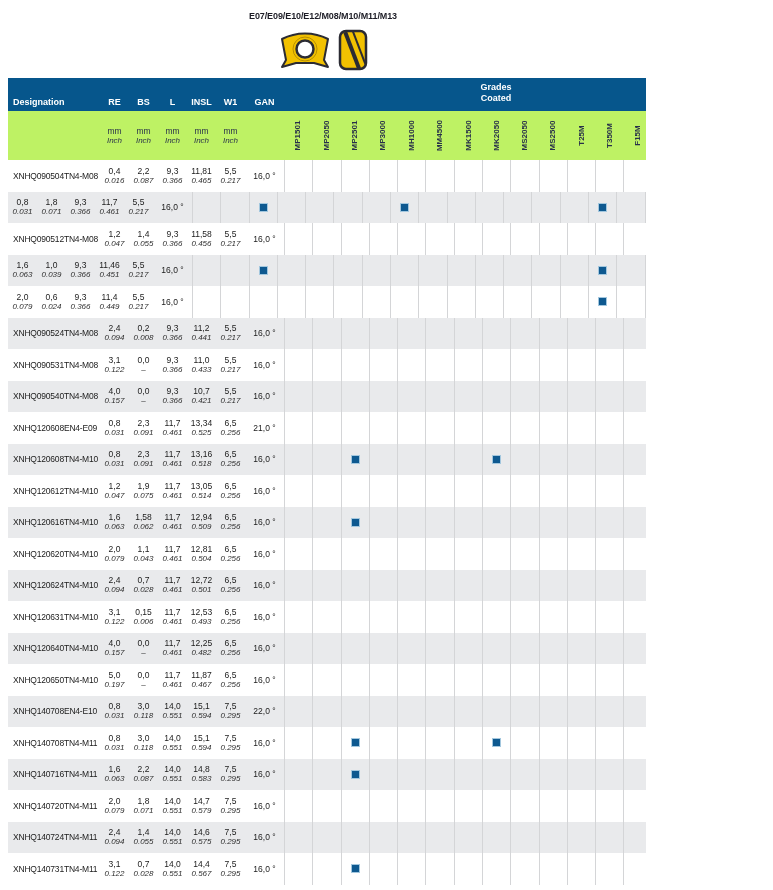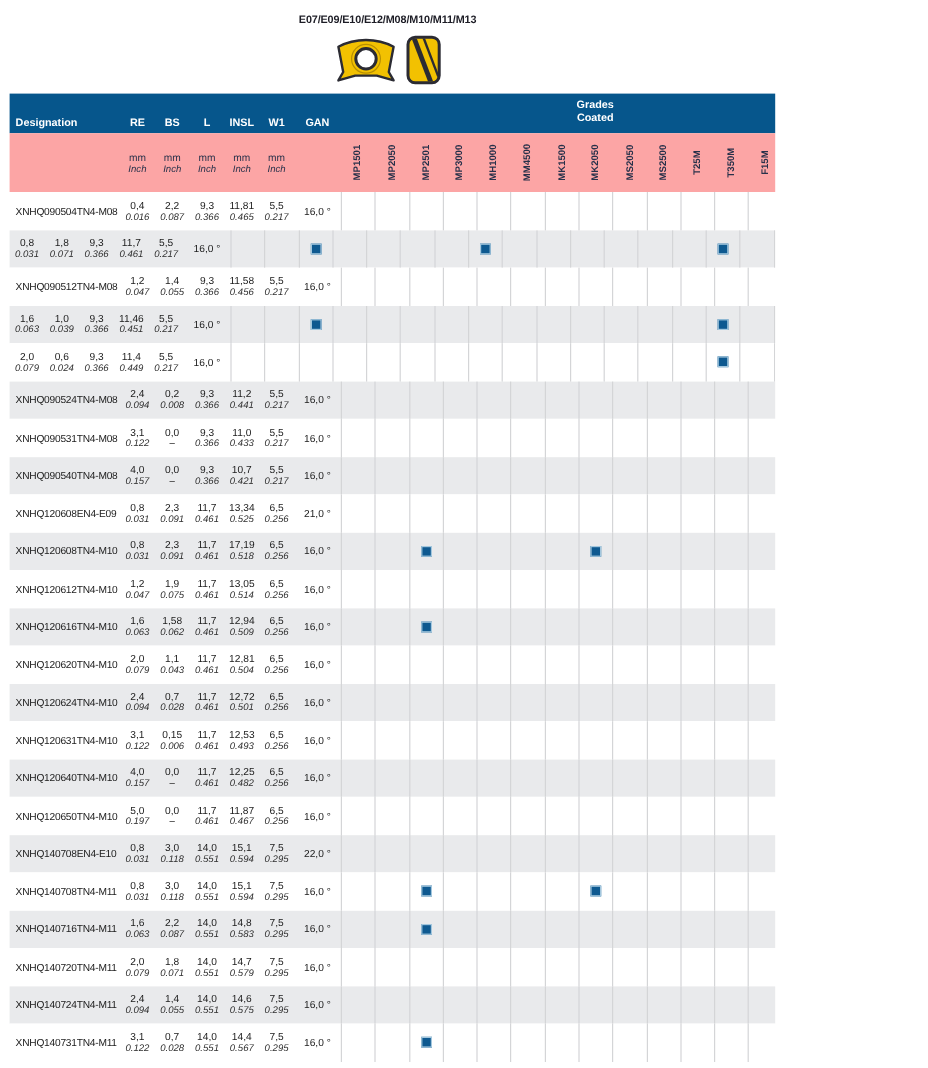--- a/index.html
+++ b/index.html
@@ -13,21 +13,21 @@
            display:flex; justify-content:center; align-items:flex-end; gap:7px; }
 
   .tbl { position:absolute; left:8px; top:78px; width:757px; }
 
   
   .hdr { position:relative; height:33px; background:#06568c; color:#ffffff;
          font-weight:bold; font-size:9px; }
   .hdr .hcell { position:absolute; bottom:4px; text-align:center; }
 
   
-  .band { position:relative; height:49px; background:#fca5a5; color:#28314a; }
+  .band { position:relative; height:49px; background:#bef264; color:#28314a; }
   .ucell { position:absolute; top:0; height:49px; display:flex; flex-direction:column;
            justify-content:center; align-items:center; }
   .ucell .mm  { font-size:8.5px; line-height:10px; }
   .ucell .in  { font-size:8px; font-style:italic; line-height:10px; }
   .gcell { position:absolute; top:0; height:49px; display:flex;
            align-items:center; justify-content:center; }
   .gcell span { display:inline-block; transform:rotate(-90deg); white-space:nowrap;
                 font-size:8px; font-weight:bold; color:#28314a; }
 
   
@@ -562,21 +562,21 @@
           </div>
           <div class="c-num">
             <div class="mm">2,3</div>
             <div class="in">0.091</div>
           </div>
           <div class="c-num">
             <div class="mm">11,7</div>
             <div class="in">0.461</div>
           </div>
           <div class="c-num">
-            <div class="mm">17,19</div>
+            <div class="mm">13,16</div>
             <div class="in">0.518</div>
           </div>
           <div class="c-num">
             <div class="mm">6,5</div>
             <div class="in">0.256</div>
           </div>
           <div class="c-gan">16,0 °</div>
           <div class="c-gr"></div>
           <div class="c-gr"></div>
           <div class="c-gr">

